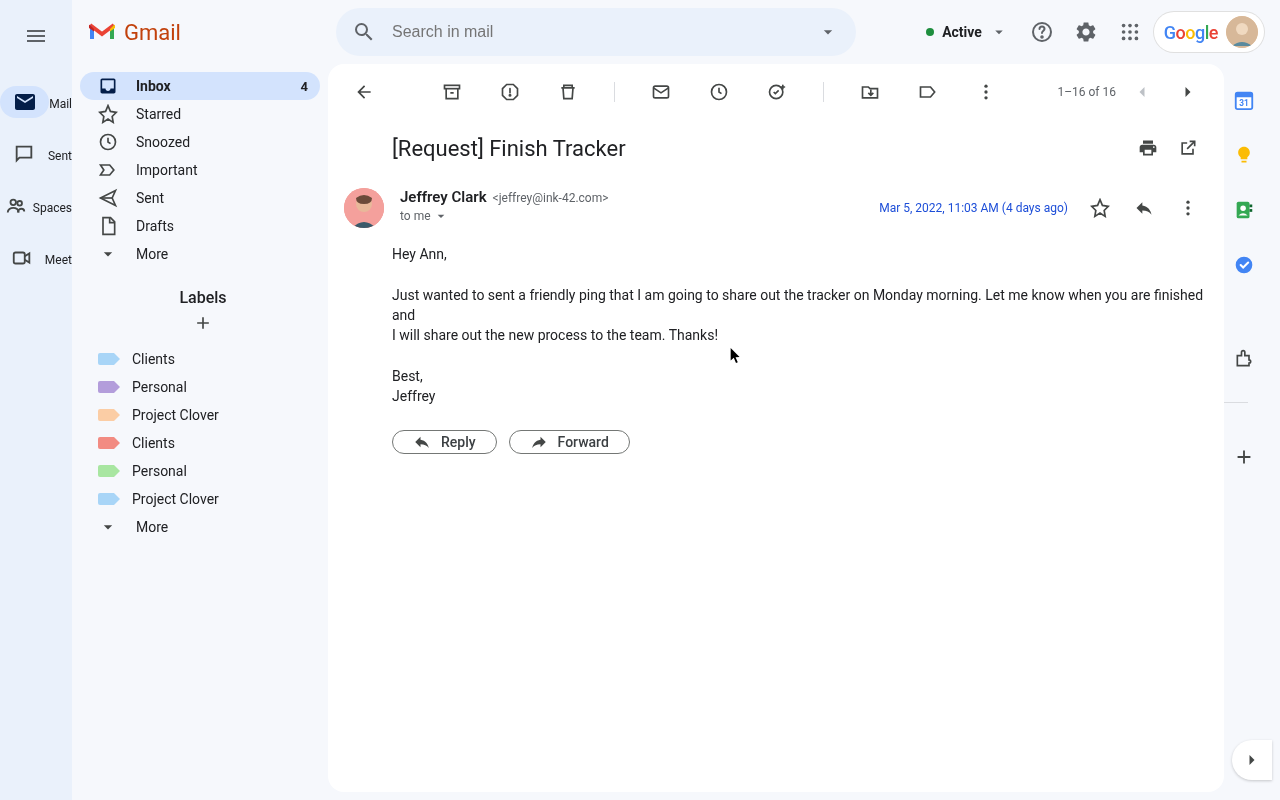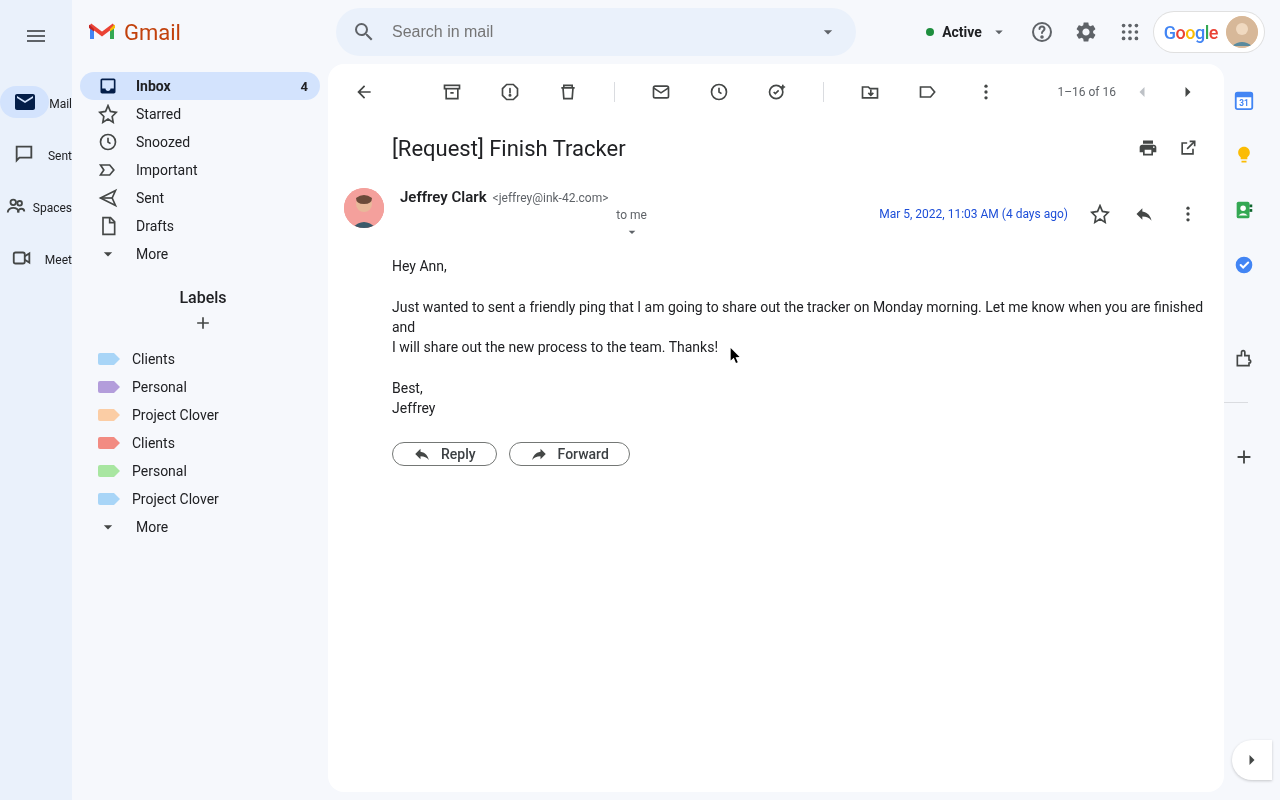--- a/index.html
+++ b/index.html
@@ -204,21 +204,21 @@
 }
 .sender-avatar {
   width: 40px; height: 40px; border-radius: 50%;
   background: linear-gradient(135deg, #f4a09c, #e8867f);
   flex-shrink: 0;
 }
 .sender-block { flex: 1; }
 .sender-line { display: flex; align-items: baseline; gap: 6px;}
 .sender-name { font-size: 15px; font-weight: 600;}
 .sender-email { font-size: 12px; color: #5f6368;}
-.to-line { font-size: 12px; color: #5f6368; display:flex; align-items:center; gap:2px; margin-top:2px;flex-direction:column;}
+.to-line { font-size: 12px; color: #5f6368; display:flex; align-items:center; gap:2px; margin-top:2px;}
 .msg-actions { display: flex; align-items: center; gap: 4px;}
 .msg-date { font-size: 12px; color: #1d4ed8; margin-right: 8px;}
 .msg-body {
   padding: 12px 16px 0 64px;
   font-size: 14px;
   line-height: 1.45;
   white-space: pre-wrap;
 }
 .reply-row { display: flex; gap: 12px; padding: 24px 0 0 64px;}
 .pill-btn {

